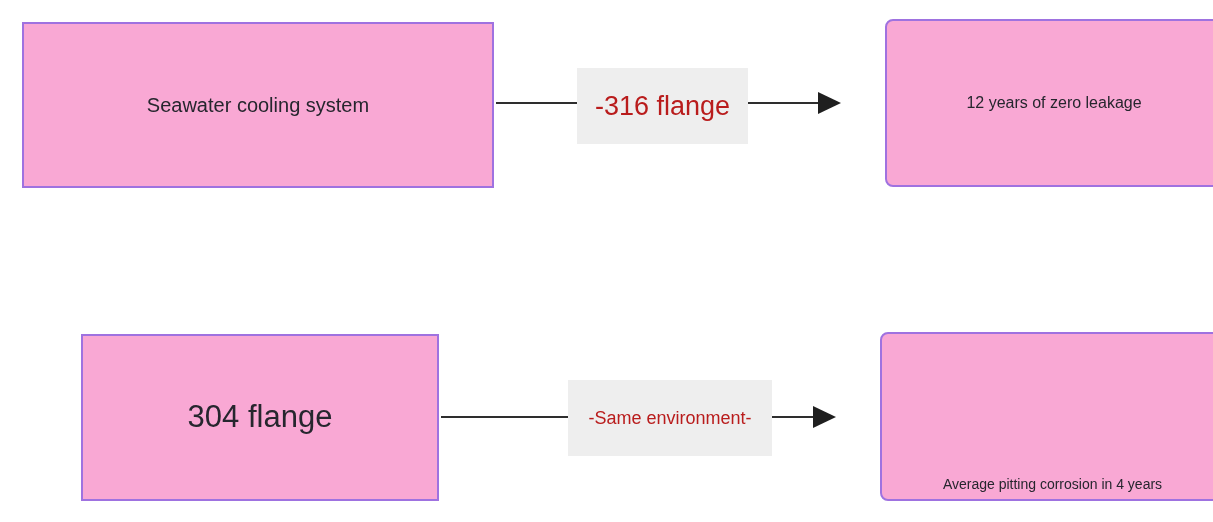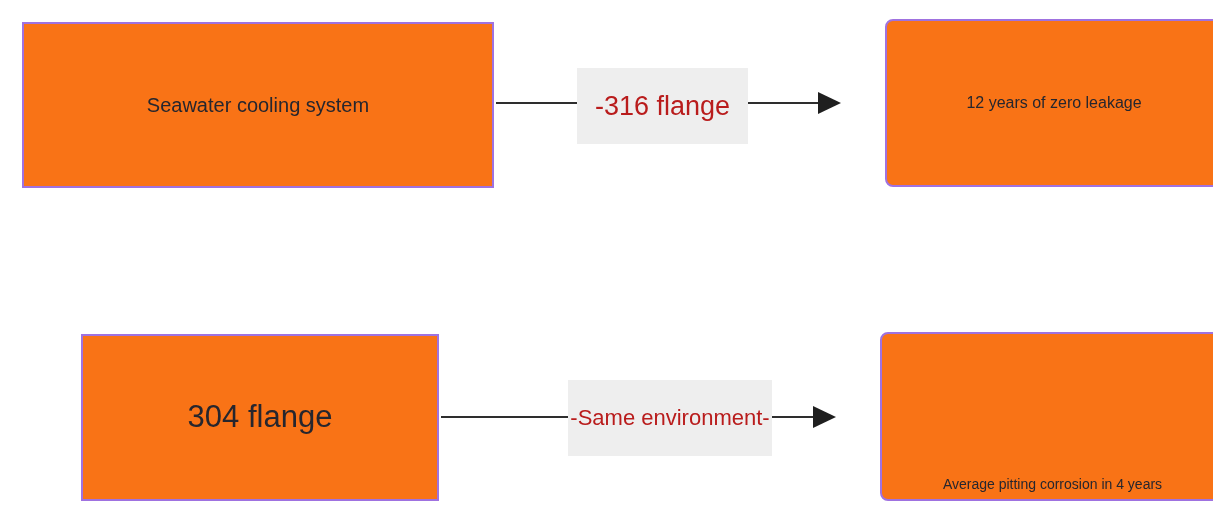--- a/index.html
+++ b/index.html
@@ -20,21 +20,21 @@
     position: absolute;
     inset: 0;
     width: 1213px;
     height: 522px;
   }
 
   
   .node {
     position: absolute;
     box-sizing: border-box;
-    background: #f97316;
+    background: #f9a8d4;
     border: 2px solid #9f72e0;
     display: flex;
     align-items: center;
     justify-content: center;
     text-align: center;
     color: #26262e;
     line-height: 1.3;
     padding: 6px 14px;
   }
   .node.square  { border-radius: 0; }
@@ -89,21 +89,21 @@
     line-height: 1;
   }
   #edge-label-316 {
     left: 577px; top: 68px;
     width: 171px; height: 76px;
     font-size: 27px;
   }
   #edge-label-same-env {
     left: 568px; top: 380px;
     width: 204px; height: 76px;
-    font-size: 22px;
+    font-size: 18px;
   }
 </style>
 </head>
 <body>
 
 <svg id="flow-canvas" viewBox="0 0 1213 522" xmlns="http://www.w3.org/2000/svg">
 
   <line class="edge-line" x1="496" y1="103" x2="578" y2="103"></line>
 
   <line class="edge-line" x1="748" y1="103" x2="822" y2="103"></line>

